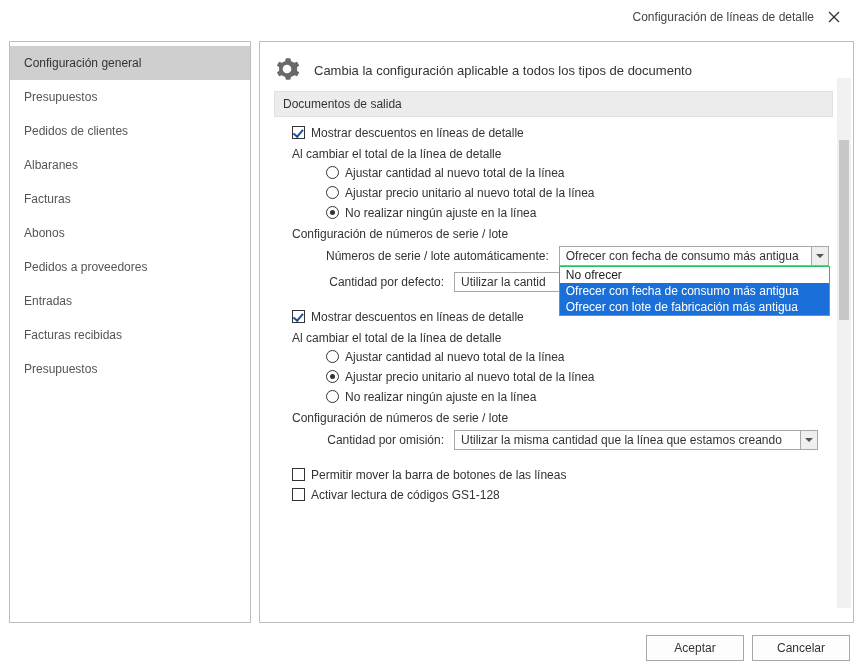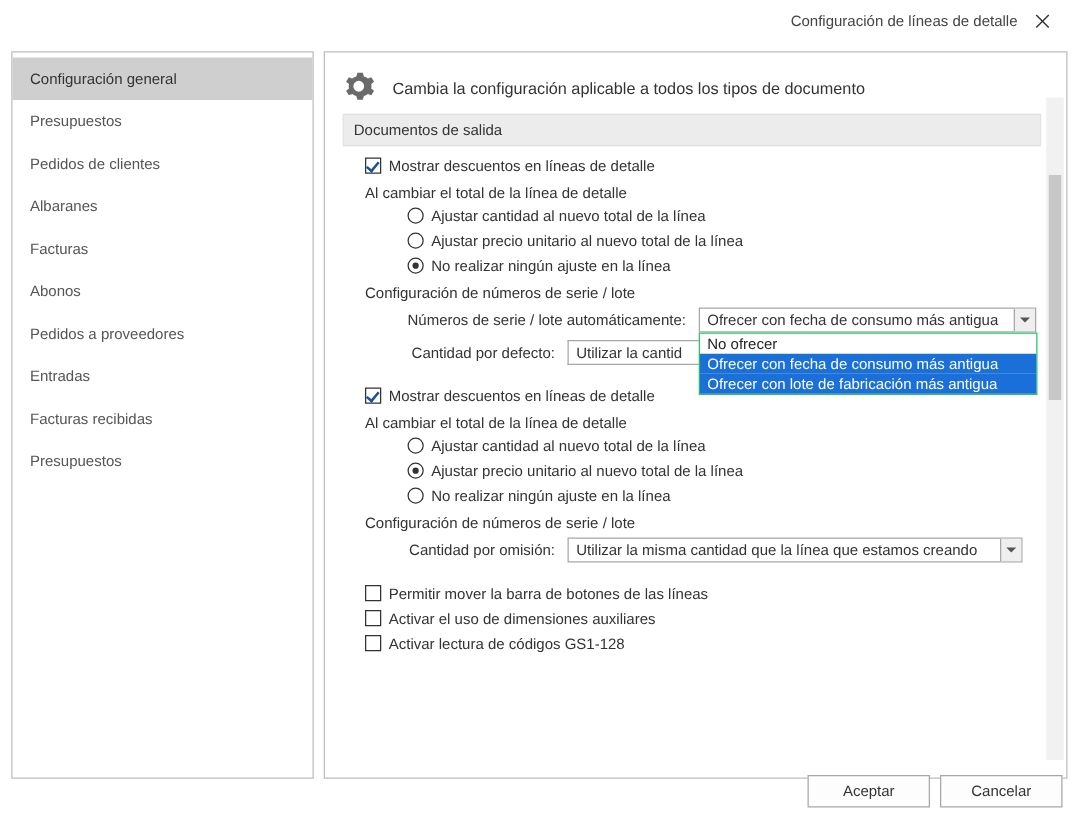--- a/index.html
+++ b/index.html
@@ -32,21 +32,21 @@
 .form-row{display:flex;align-items:center;gap:10px;padding:3px 0 3px 34px}
 .form-row .flabel{min-width:210px;color:#333;text-align:right}
 .form-row.short .flabel{min-width:118px}
 .select{position:relative;flex:1;max-width:278px}
 .select .selbox{height:20px;border:1px solid #a7a7a7;display:flex;align-items:center;padding:0 18px 0 6px;font-size:12px;color:#333;background:#fff;box-sizing:border-box;position:relative}
 .select .selbox .caret{position:absolute;right:0;top:0;bottom:0;width:16px;border-left:1px solid #a7a7a7;display:flex;align-items:center;justify-content:center;background:#efefef}
 .select .selbox .caret::after{content:"";border-left:4px solid transparent;border-right:4px solid transparent;border-top:4px solid #555}
 .dropdown{position:absolute;left:0;right:-1px;top:20px;border:1px solid #22c55e;background:#fff;z-index:5}
 .dropdown .opt{padding:1px 6px;font-size:12px;color:#222;cursor:pointer}
 .dropdown .opt.sel{background:#1a6fd8;color:#fff}
-.footer{position:absolute;right:12px;bottom:24px;display:flex;gap:8px}
+.footer{position:absolute;right:12px;bottom:9px;display:flex;gap:8px}
 .btn{min-width:72px;height:24px;border:1px solid #a7a7a7;background:#fdfdfd;display:flex;align-items:center;justify-content:center;font-size:12px;color:#333;cursor:pointer;padding:0 12px}
 </style>
 </head>
 <body>
 <div class="window">
 
 <div class="titlebar">
   <span class="title">Configuración de líneas de detalle</span>
   <div class="closebtn">
     <svg viewBox="0 0 12 12">
@@ -162,24 +162,20 @@
         </div>
       </div>
 
       <div class="section-body" id="otras-items">
             <div class="row">
               <span class="checkbox"></span>
               <span class="lbl">Permitir mover la barra de botones de las líneas</span>
             </div>
             <div class="row">
               <span class="checkbox"></span>
-              <span class="lbl">Activar el uso de dimensiones auxiliares</span>
-            </div>
-            <div class="row">
-              <span class="checkbox"></span>
               <span class="lbl">Activar lectura de códigos GS1-128</span>
             </div>
           </div>
 
     </div>
     <div class="scrollbar">
           <div class="thumb"></div>
         </div>
   </div>
 </div>

